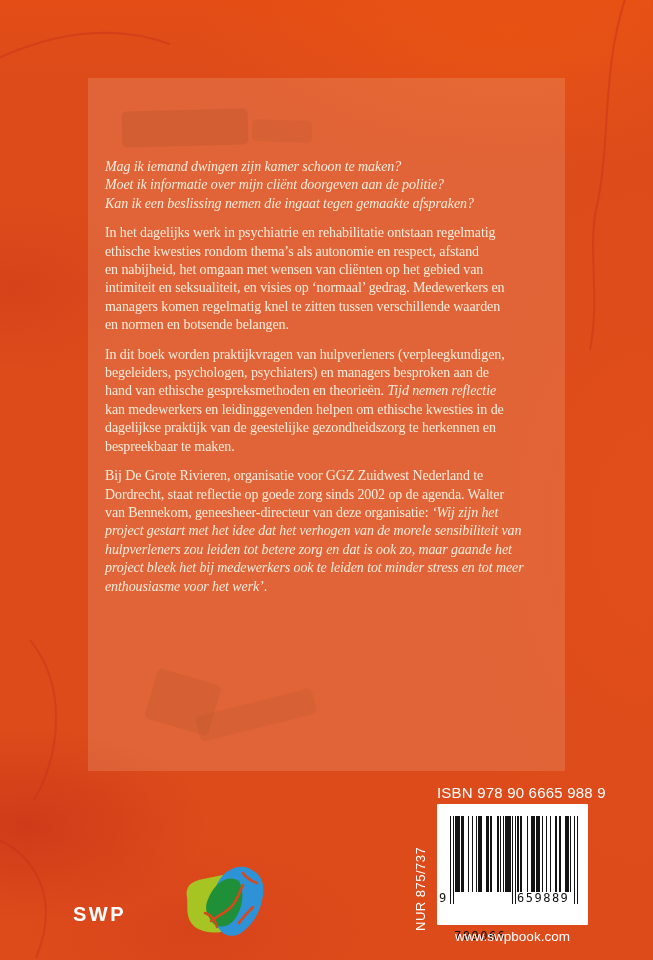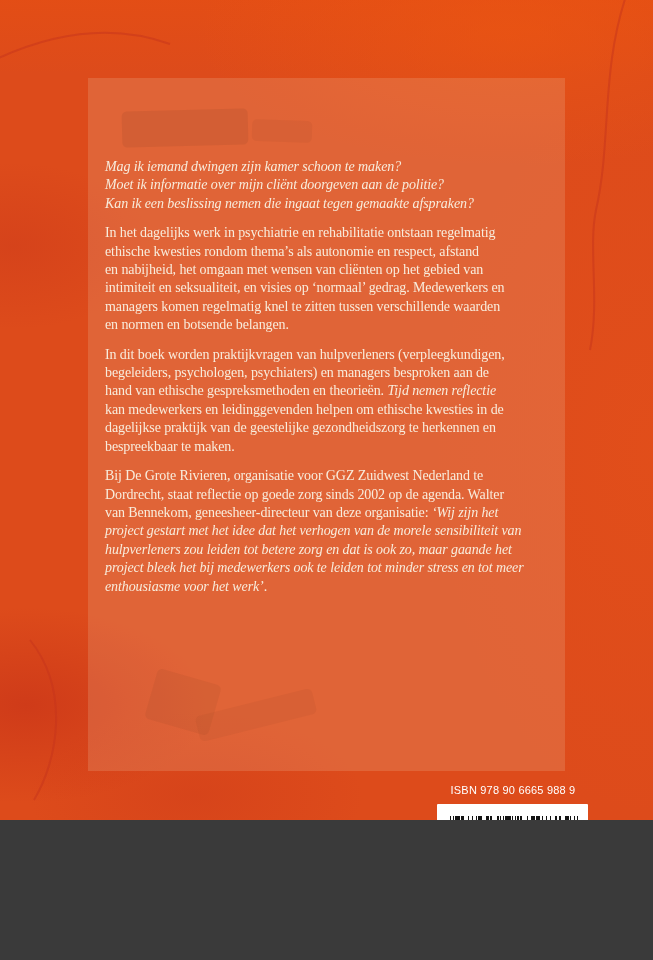--- a/index.html
+++ b/index.html
@@ -1,17 +1,17 @@
 <!DOCTYPE html>
 <html style="--cover-orange: #dd4b1b; --panel-tint: rgba(240,198,168,0.20); --text-cream: #f8ecdc; --logo-light-green: #a6c522; --logo-dark-green: #1f9038; --logo-blue: #2e93d6; --logo-red: #d9481b; --dgr-text-dark: #2b2320; --barcode-bg: #ffffff; --bar-black: #131313;"><head>
 <meta charset="utf-8">
 <style>
   html,body{margin:0;padding:0;background:#3a3a3a;}
   .cover{
-    position:relative;width:653px;height:820px;overflow:hidden;
+    position:relative;width:653px;height:960px;overflow:hidden;
     background:var(--cover-orange,#dd4b1b);
     font-family:"Liberation Serif","DejaVu Serif",serif;
   }
   .tex{
     position:absolute;inset:0;pointer-events:none;
     background:
       radial-gradient(260px 140px at 4% 86%, rgba(186,35,22,.40), transparent 70%),
       radial-gradient(200px 120px at 2% 30%, rgba(196,48,26,.30), transparent 70%),
       radial-gradient(420px 180px at 78% 4%, rgba(238,88,16,.55), transparent 75%),
       radial-gradient(300px 500px at 100% 55%, rgba(235,85,25,.30), transparent 75%),
@@ -46,21 +46,21 @@
   .dgr-text{
     position:absolute;left:268px;top:877px;
     font-family:"Liberation Sans",sans-serif;font-weight:bold;
     font-size:15px;line-height:16.5px;letter-spacing:1px;
     color:var(--dgr-text-dark,#2b2320);
   }
   .dgr-text span{display:block;}
 
   .isbn{
     position:absolute;left:437px;top:784px;width:152px;text-align:center;
-    font-family:"Liberation Sans",sans-serif;font-size:11px;
+    font-family:"Liberation Sans",sans-serif;font-size:15px;
     letter-spacing:.2px;color:#ffffff;white-space:nowrap;
   }
   .nur{
     position:absolute;left:377px;top:881px;width:86px;height:14px;
     transform:rotate(-90deg);transform-origin:center;
     font-family:"Liberation Sans",sans-serif;font-size:13px;
     letter-spacing:.5px;color:#ffffff;white-space:nowrap;
   }
   .bcbox{
     position:absolute;left:437px;top:804px;width:151px;height:121px;
@@ -137,25 +137,20 @@
     <path fill="#2e93d6" d="M34,26 C40,8 54,2 64,4 C78,8 84,18 82,32 C80,48 72,62 60,70 C50,76 40,72 36,62 C30,48 30,38 34,26 Z"></path>
     <path fill="#1f9038" d="M28,34 C36,16 50,12 58,18 C64,30 62,44 54,56 C46,66 34,66 29,56 C24,48 24,42 28,34 Z"></path>
     <g fill="none" stroke="#d9481b" stroke-width="2.5" stroke-linecap="round">
       <path d="M30,58 C38,52 44,50 50,44 C56,38 58,30 62,22"></path>
       <path d="M36,64 C34,56 30,52 24,50"></path>
       <path d="M58,60 C62,54 66,50 72,44"></path>
       <path d="M62,10 C66,16 70,18 76,20"></path>
     </g>
   </svg>
 
-  <div class="dgr-text">
-    <span>DE</span>
-    <span>GROTE</span>
-    <span>RIVIEREN</span>
-  </div>
 
   <div class="isbn">ISBN 978 90 6665 988 9</div>
   <div class="nur">NUR 875/737</div>
 
   <div class="bcbox">
     <div class="bars">
         <div class="bar guard" style="left: 0px; width: 1.49737px;"></div>
         <div class="bar guard" style="left: 2.69474px; width: 1.49737px;"></div>
         <div class="bar" style="left: 5.38947px; width: 1.49737px;"></div>
         <div class="bar" style="left: 6.73684px; width: 1.49737px;"></div>

